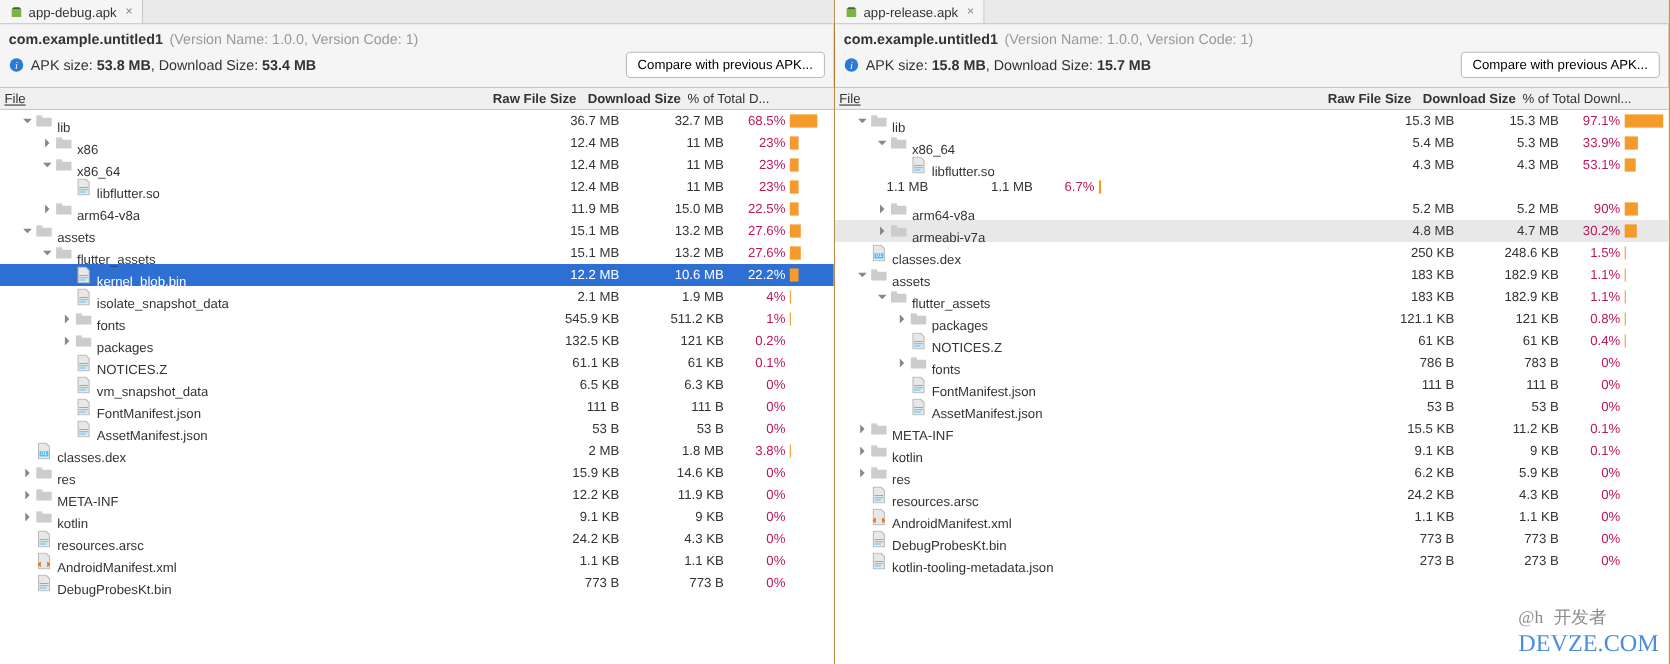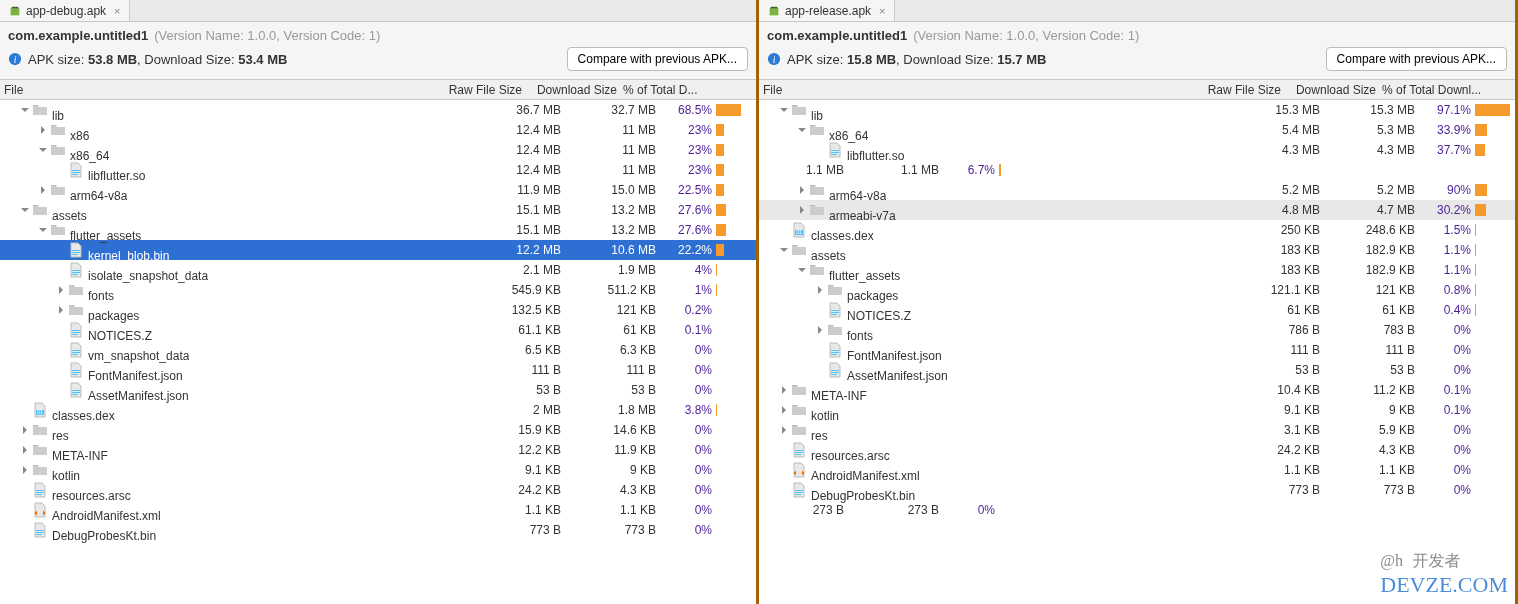--- a/index.html
+++ b/index.html
@@ -10,21 +10,21 @@
     color: #333;
     display: flex;
     width: 1518px;
     height: 604px;
     overflow: hidden;
   }
   .pane {
     flex: 1;
     display: flex;
     flex-direction: column;
-    border-right: 3px solid #a16207;
+    border-right: 1px solid #a16207;
     background: #f5f5f5;
     min-width: 0;
   }
   .pane:last-child { border-right: none; }
 
   
   .tab-bar {
     height: 22px;
     background: #eaeaea;
     border-bottom: 1px solid #c8c8c8;
@@ -80,22 +80,22 @@
 
   
   .col-headers {
     display:flex;
     height: 20px;
     border-bottom: 1px solid #c8c8c8;
     background: #f0f0f0;
     font-size:12px;
     color:#333;
   }
-  .col-file { flex:1; padding-left:4px; display:flex; align-items:center; }
-  .col-raw-h, .col-dl-h { width:95px; text-align:right; padding-right:4px; display:flex; align-items:center; justify-content:flex-end; }
+  .col-file { flex:1; padding-left:4px; display:flex; align-items:center;text-decoration:underline; }
+  .col-raw-h, .col-dl-h { width:95px; text-align:right; padding-right:4px; display:flex; align-items:center; justify-content:flex-end;font-weight:bold; }
   .col-pct-h { width:135px; text-align:left; padding-left:2px; display:flex; align-items:center; overflow:hidden; white-space:nowrap; }
 
   
   .tree { flex:1; overflow:auto; background:#fff; }
   .row {
     display:flex;
     align-items:center;
     height:20px;
     font-size:12px;
     white-space:nowrap;
@@ -114,21 +114,21 @@
   .caret svg { width:8px; height:8px; }
   .caret.none { visibility:hidden; }
   .file-icon {
     width:16px; height:16px; margin-right:4px;
     display:inline-flex; align-items:center; justify-content:center;
   }
   .file-icon svg { width:16px; height:16px; }
   .fname { overflow:hidden; text-overflow:ellipsis;margin-top:12px; }
   .cell-raw, .cell-dl { width:95px; text-align:right; padding-right:10px; }
   .cell-pct { width:50px; text-align:right; padding-right:4px; }
-  .pct { color:#4c1d95; }
+  .pct { color:#be185d; }
   .row.selected .cell-raw, .row.selected .cell-dl { font-weight:500; }
   .cell-bar { width:40px; padding-right:4px; }
   .bar-bg {
     width:36px; height:12px; position:relative;
   }
   .bar-fill {
     background:#f59b2c; height:12px; position:absolute; left:0; top:0;
   }
 
   .watermark {
@@ -788,21 +788,21 @@
         <span class="file-icon">
             <svg viewBox="0 0 16 16">
               <path fill="#e8e8e8" stroke="#bbb" d="M3 1h7l3 3v11H3z"></path>
               <path fill="#4fc3f7" d="M4 8h8v1H4zM4 10h8v1H4zM4 12h6v1H4z"></path>
             </svg>
           </span>
         <span class="fname">libflutter.so</span>
       </div>
       <div class="cell-raw">4.3 MB</div>
       <div class="cell-dl">4.3 MB</div>
-      <div class="cell-pct"><span class="pct">37.7%</span></div>
+      <div class="cell-pct"><span class="pct">53.1%</span></div>
       <div class="cell-bar">
           <div class="bar-bg">
             <div class="bar-fill" style="width:9.792000000000002px"></div>
           </div>
         </div>
     </div>
       <div class="row">
       <div class="cell-raw">1.1 MB</div>
       <div class="cell-dl">1.1 MB</div>
       <div class="cell-pct"><span class="pct">6.7%</span></div>
@@ -1056,21 +1056,21 @@
             </svg>
           </span>
         <span class="file-icon">
             <svg viewBox="0 0 16 16">
               <path fill="#ccc" d="M1 4h5l1 1h8v8H1z"></path>
               <path fill="#bbb" d="M1 3h5l1 1H1z"></path>
             </svg>
           </span>
         <span class="fname">META-INF</span>
       </div>
-      <div class="cell-raw">10.4 KB</div>
+      <div class="cell-raw">15.5 KB</div>
       <div class="cell-dl">11.2 KB</div>
       <div class="cell-pct"><span class="pct">0.1%</span></div>
       <div class="cell-bar">
           <div class="bar-bg">
             <div class="bar-fill" style="width:0.036000000000000004px"></div>
           </div>
         </div>
     </div>
       <div class="row">
       <div class="cell-file">
@@ -1106,21 +1106,21 @@
             </svg>
           </span>
         <span class="file-icon">
             <svg viewBox="0 0 16 16">
               <path fill="#ccc" d="M1 4h5l1 1h8v8H1z"></path>
               <path fill="#bbb" d="M1 3h5l1 1H1z"></path>
             </svg>
           </span>
         <span class="fname">res</span>
       </div>
-      <div class="cell-raw">3.1 KB</div>
+      <div class="cell-raw">6.2 KB</div>
       <div class="cell-dl">5.9 KB</div>
       <div class="cell-pct"><span class="pct">0%</span></div>
       <div class="cell-bar">
           <div class="bar-bg">
             <div class="bar-fill" style="width:0px"></div>
           </div>
         </div>
     </div>
       <div class="row">
       <div class="cell-file">
@@ -1179,20 +1179,31 @@
       <div class="cell-raw">773 B</div>
       <div class="cell-dl">773 B</div>
       <div class="cell-pct"><span class="pct">0%</span></div>
       <div class="cell-bar">
           <div class="bar-bg">
             <div class="bar-fill" style="width:0px"></div>
           </div>
         </div>
     </div>
       <div class="row">
+      <div class="cell-file">
+        <span class="indent" style="width:18px"></span>
+        <span class="caret none"></span>
+        <span class="file-icon">
+            <svg viewBox="0 0 16 16">
+              <path fill="#e8e8e8" stroke="#bbb" d="M3 1h7l3 3v11H3z"></path>
+              <path fill="#4fc3f7" d="M4 8h8v1H4zM4 10h8v1H4zM4 12h6v1H4z"></path>
+            </svg>
+          </span>
+        <span class="fname">kotlin-tooling-metadata.json</span>
+      </div>
       <div class="cell-raw">273 B</div>
       <div class="cell-dl">273 B</div>
       <div class="cell-pct"><span class="pct">0%</span></div>
       <div class="cell-bar">
           <div class="bar-bg">
             <div class="bar-fill" style="width:0px"></div>
           </div>
         </div>
     </div>
     </div>

